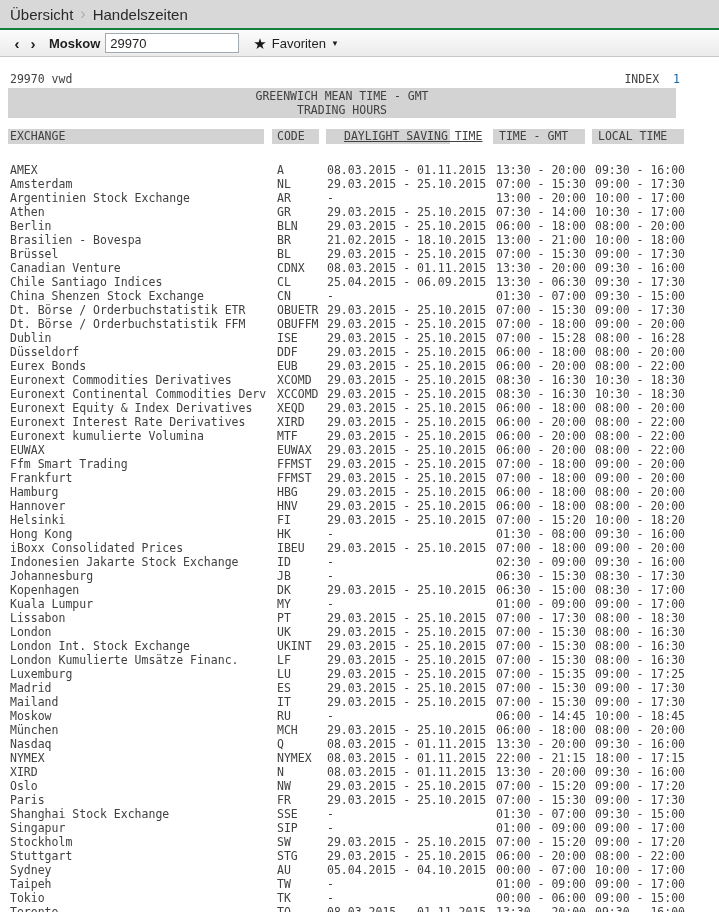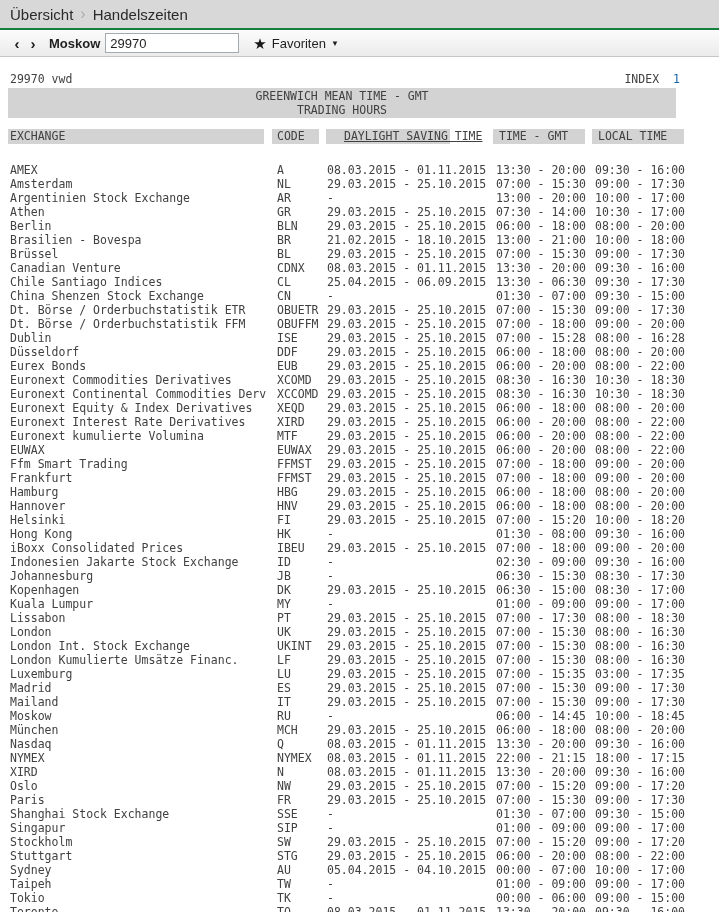--- a/index.html
+++ b/index.html
@@ -359,21 +359,21 @@
         <span class="cell c-code">LF</span>
         <span class="cell c-dst">29.03.2015 - 25.10.2015</span>
         <span class="cell c-gmt">07:00 - 15:30</span>
         <span class="cell c-local">08:00 - 16:30</span>
       </div>
       <div class="trow">
         <span class="cell c-ex">Luxemburg</span>
         <span class="cell c-code">LU</span>
         <span class="cell c-dst">29.03.2015 - 25.10.2015</span>
         <span class="cell c-gmt">07:00 - 15:35</span>
-        <span class="cell c-local">03:00 - 17:35</span>
+        <span class="cell c-local">09:00 - 17:25</span>
       </div>
       <div class="trow">
         <span class="cell c-ex">Madrid</span>
         <span class="cell c-code">ES</span>
         <span class="cell c-dst">29.03.2015 - 25.10.2015</span>
         <span class="cell c-gmt">07:00 - 15:30</span>
         <span class="cell c-local">09:00 - 17:30</span>
       </div>
       <div class="trow">
         <span class="cell c-ex">Mailand</span>

